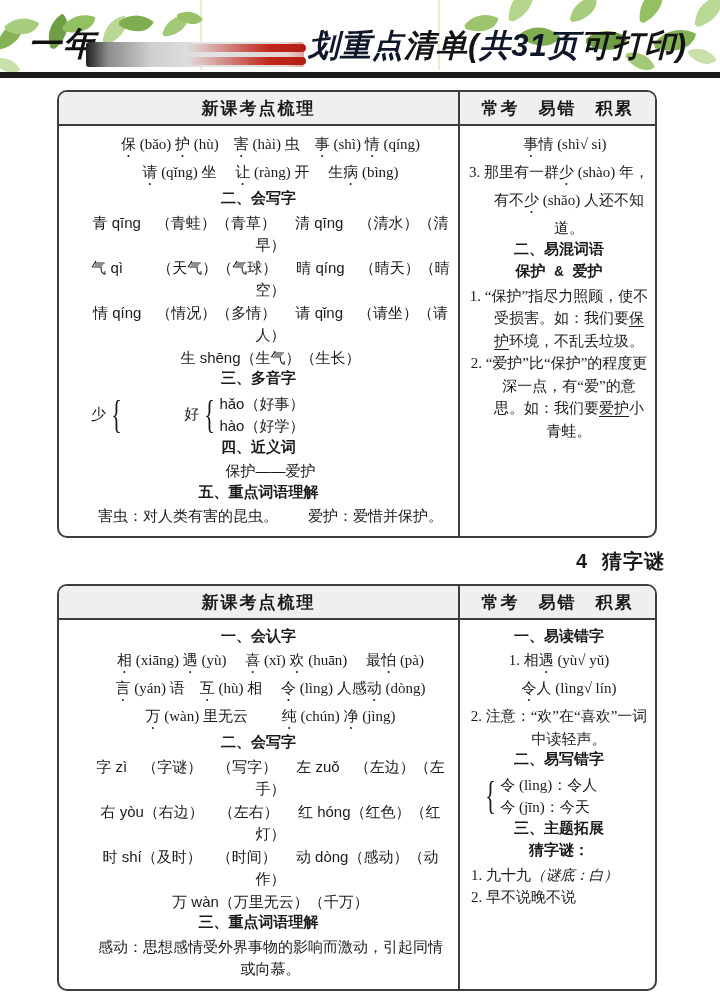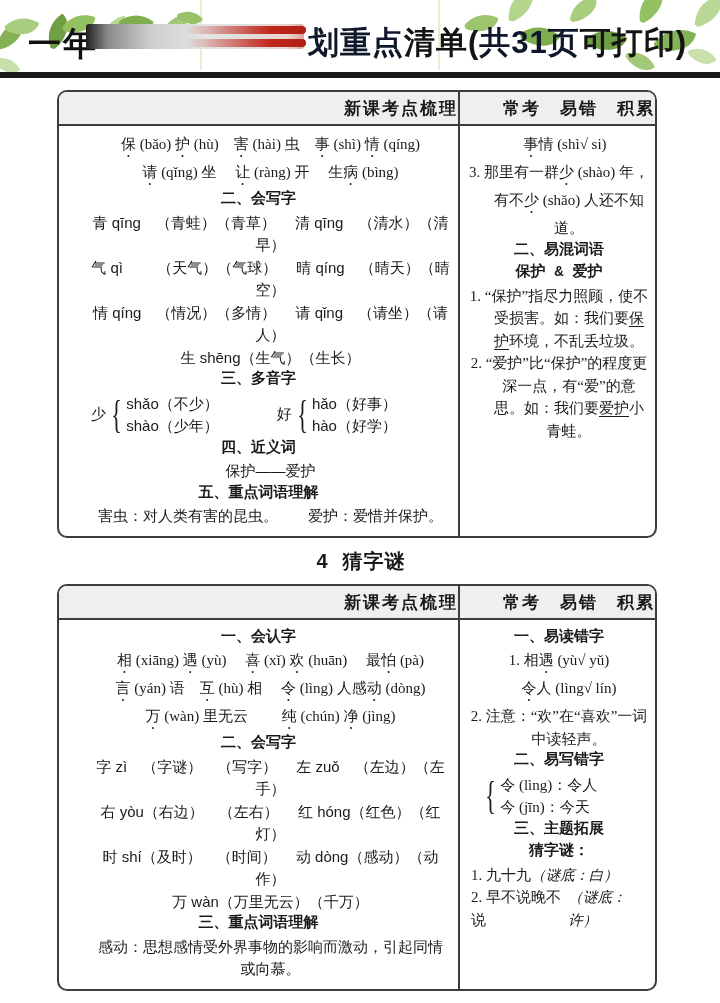--- a/index.html
+++ b/index.html
@@ -4,39 +4,39 @@
 <style>
   * { margin:0; padding:0; box-sizing:border-box; }
   html,body { width:720px; height:1003px; background:#ffffff; overflow:hidden;
     font-family:"Liberation Sans","DejaVu Sans",sans-serif; color:#1a1a1a; }
 
   
   .banner { position:relative; height:72px; background:#fff; }
   .leaves { position:absolute; top:0; left:0; pointer-events:none; }
   .vline { position:absolute; top:0; width:2px; height:70px; background:#d9e8c2; opacity:.7; }
   .vline.v1 { left:200px; } .vline.v2 { left:438px; }
-  .banner-line { position:absolute; left:28px; top:22px; display:flex; align-items:flex-start; z-index:2; white-space:nowrap; }
+  .banner-line { position:absolute; left:28px; top:22px; display:flex; align-items:flex-end; z-index:2; white-space:nowrap;font-style:italic; }
   .grade { font-size:33px; font-weight:900; letter-spacing:2px; color:#111; }
   .smear { position:relative; width:218px; height:25px; margin:2px 4px 0 -12px; border-radius:3px;
     background:linear-gradient(90deg,#1f1f1f 0%,#8b8b8b 10%,#cfcfcf 30%,#e4e4e4 55%,#dddddd 75%,#e9d4d0 92%,#dba59e 100%); }
   .smear::before, .smear::after { content:""; position:absolute; right:-2px; width:120px; height:8px; border-radius:4px;
     background:linear-gradient(90deg, rgba(194,39,28,0) 0%, #c2271c 70%, #b01e14 100%); }
   .smear::before { top:2px; } .smear::after { bottom:2px; }
   .tp { font-size:31px; font-weight:900; color:#141414; letter-spacing:1px; }
   .tp.red { color:#0f172a; }
 
   .double-rule { border-top:4px solid #1b1b1b; height:3px; border-bottom:2px solid #1b1b1b; }
 
   
   .content { padding:12px 55px 0 57px; }
 
   .card { border:2px solid #3d3d3d; border-radius:10px; overflow:hidden; background:#fff; width:600px; }
   .card-grid { display:grid; grid-template-columns:401px 1fr; }
   .hcell { background:#efefef; border-bottom:2px solid #3d3d3d; font-weight:bold; font-size:17px;
-    text-align:right; padding:5px 0 4px; letter-spacing:2px; }
+    text-align:center; padding:5px 0 4px; letter-spacing:2px; }
   .hcell.cl, .bcell.cl { border-right:2px solid #3d3d3d; }
   .bcell { padding:7px 8px 8px 8px; font-size:15px; }
   .bcell.cr { font-family:"Liberation Serif","DejaVu Serif",serif; padding:7px 6px 8px 9px; }
 
   .ln { line-height:22.5px; min-height:22.5px;text-align:center; }
   .ind { padding-left:24px; }
   .ind1 { padding-left:12px; }
   .ind2 { padding-left:20px; }
   .hd { font-weight:bold; font-family:Liberation Mono, monospace; }
   .hang { padding-left:20px; text-indent:-20px; }
@@ -53,21 +53,21 @@
   .bgroup { display:flex; align-items:center; }
   .bchar { font-size:15px; margin-right:1px; }
   .bbrace::before { content:"{"; }
   .bbrace { display:inline-block; font-size:40px; font-weight:300; line-height:44px;
     transform:scaleX(.55); font-family:"Liberation Serif","DejaVu Serif",serif; }
   .bopts { display:flex; flex-direction:column; font-size:15px; line-height:22px; }
 
   .riddle { display:flex; padding-left:2px; line-height:22.5px; }
   .riddle .ans { font-family:"Liberation Serif","DejaVu Serif",serif; font-style:italic; font-size:14.5px; }
 
-  .sec-title { text-align:center; font-size:20px; font-weight:bold; margin:10px 0 9px; letter-spacing:1px; }
+  .sec-title { text-align:right; font-size:20px; font-weight:bold; margin:10px 0 9px; letter-spacing:1px; }
   .sec-title .num { margin-right:14px; }
 </style>
 </head>
 <body>
 
 <div>
 
   <div class="banner">
     <div class="vline v1"></div>
     <div class="vline v2"></div>
@@ -122,24 +122,20 @@
           <div class="ln hd">二、会写字</div>
           <div class="ln ind">青 qīng　（青蛙）（青草）　 清 qīng　（清水）（清早）</div>
           <div class="ln ind">气 qì　 　（天气）（气球）　 晴 qíng　（晴天）（晴空）</div>
           <div class="ln ind">情 qíng　（情况）（多情）　 请 qǐng　（请坐）（请人）</div>
           <div class="ln ind">生 shēng（生气）（生长）</div>
           <div class="ln hd">三、多音字</div>
           <div class="duoyin">
             <div class="bgroup">
               <span class="bchar">少</span>
               <span class="bbrace"></span>
-              <span class="bopts">
-                <span>shǎo（不少）</span>
-                <span>shào（少年）</span>
-              </span>
             </div>
             <div class="bgroup">
               <span class="bchar">好</span>
               <span class="bbrace"></span>
               <span class="bopts">
                 <span>hǎo（好事）</span>
                 <span>hào（好学）</span>
               </span>
             </div>
           </div>
@@ -196,21 +192,20 @@
             </div>
           </div>
           <div class="ln hd">三、主题拓展</div>
           <div class="ln bold hd">猜字谜：</div>
           <div class="riddle">
             <span>1. 九十九</span>
             <span class="ans">（谜底：白）</span>
           </div>
           <div class="riddle">
             <span>2. 早不说晚不说</span>
-            <span class="ans">（谜底：许）</span>
           </div>
         </div>
       </div>
     </div>
 
     <div class="sec-title">
       <span>语文园地一</span>
     </div>
 
   </div>

